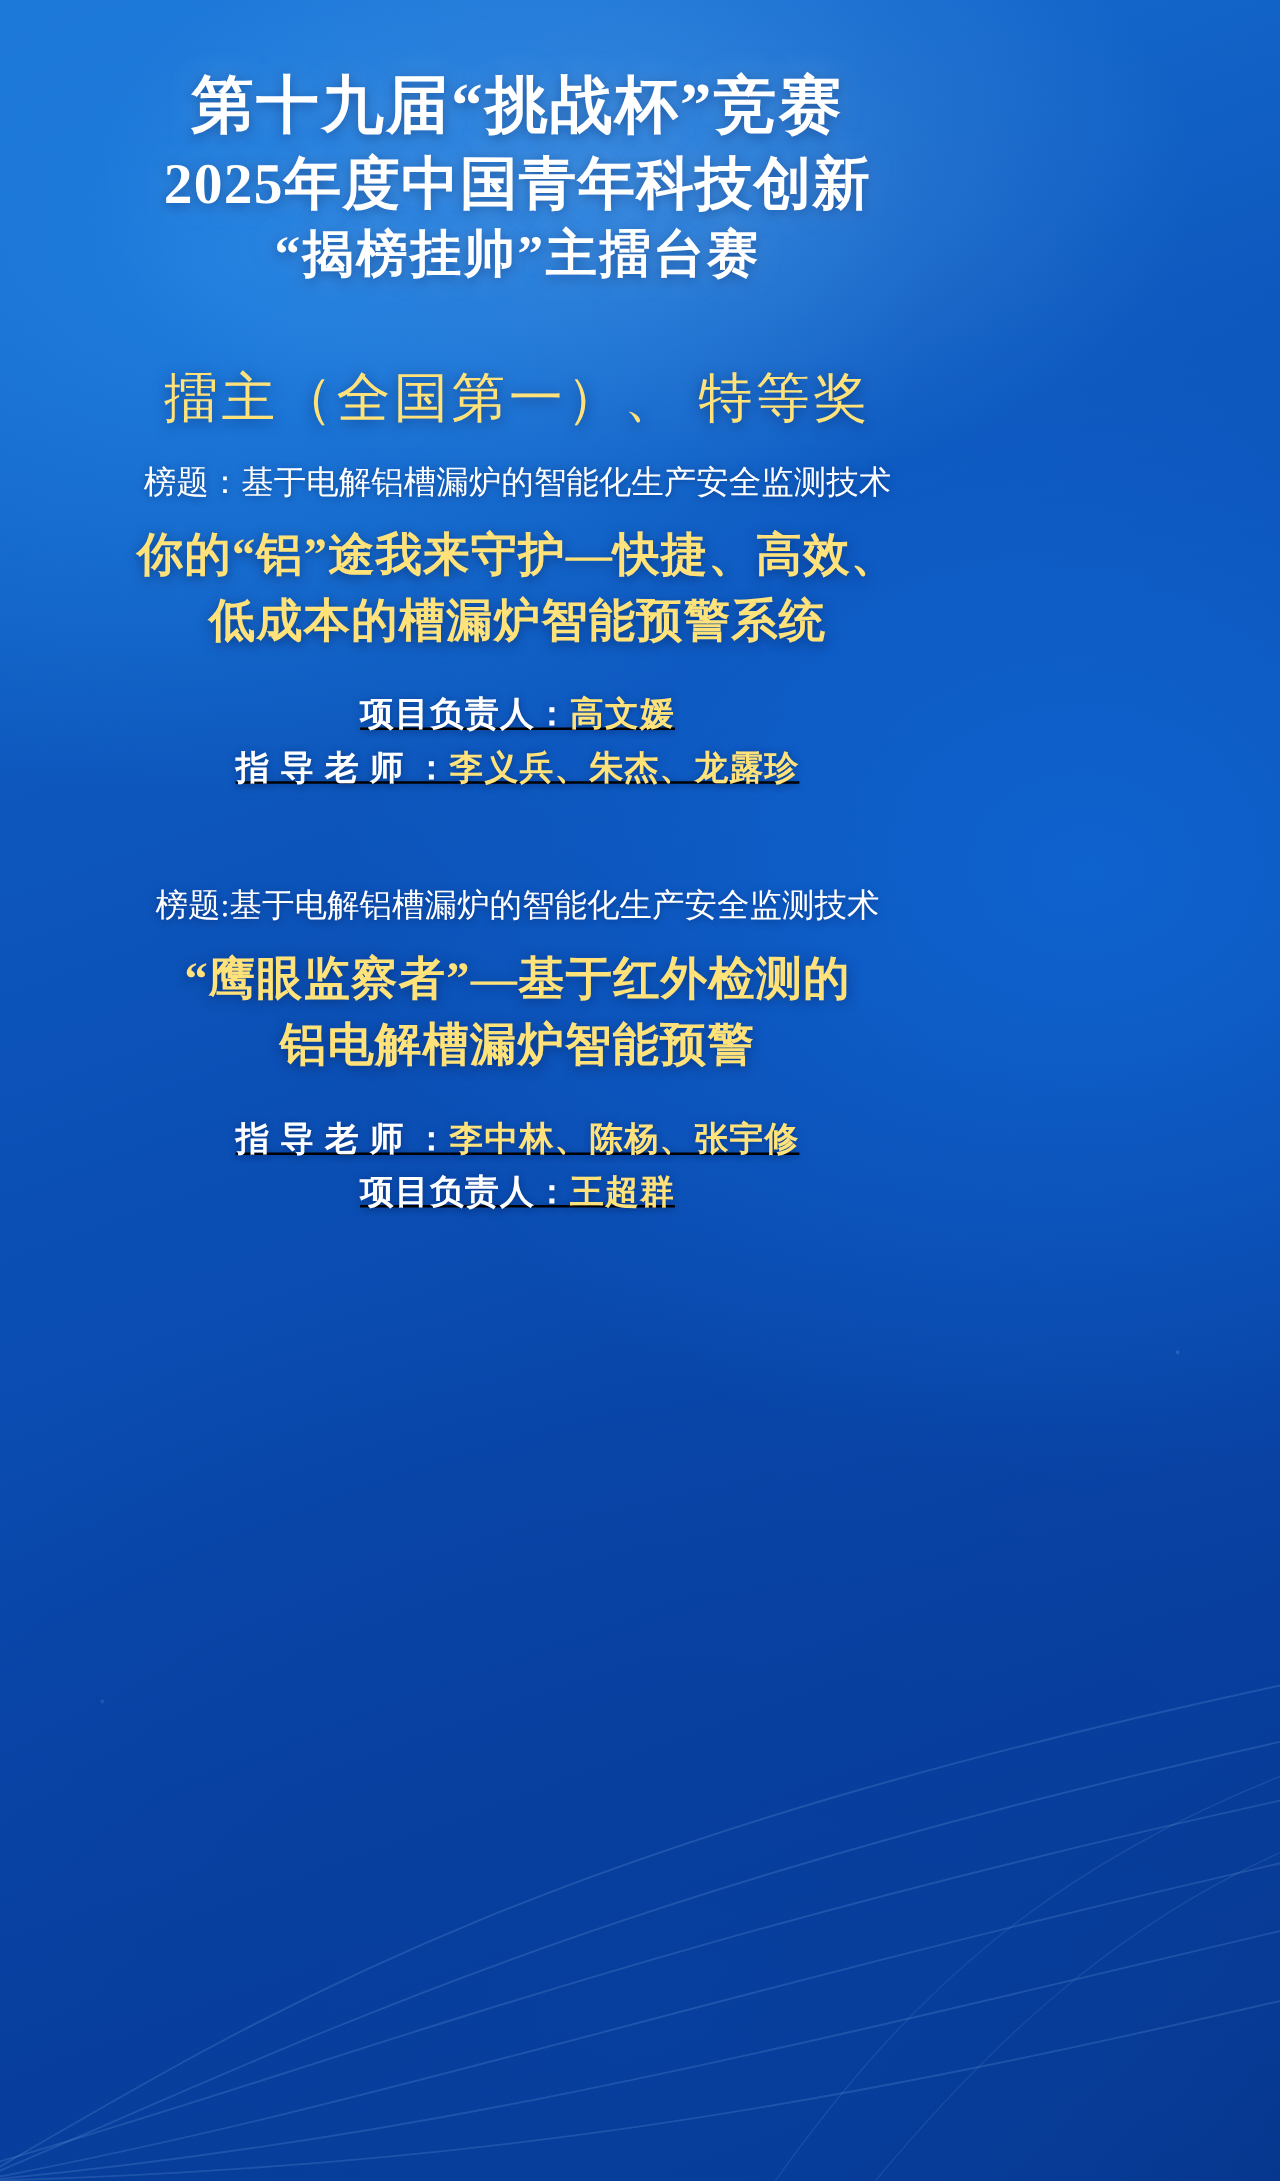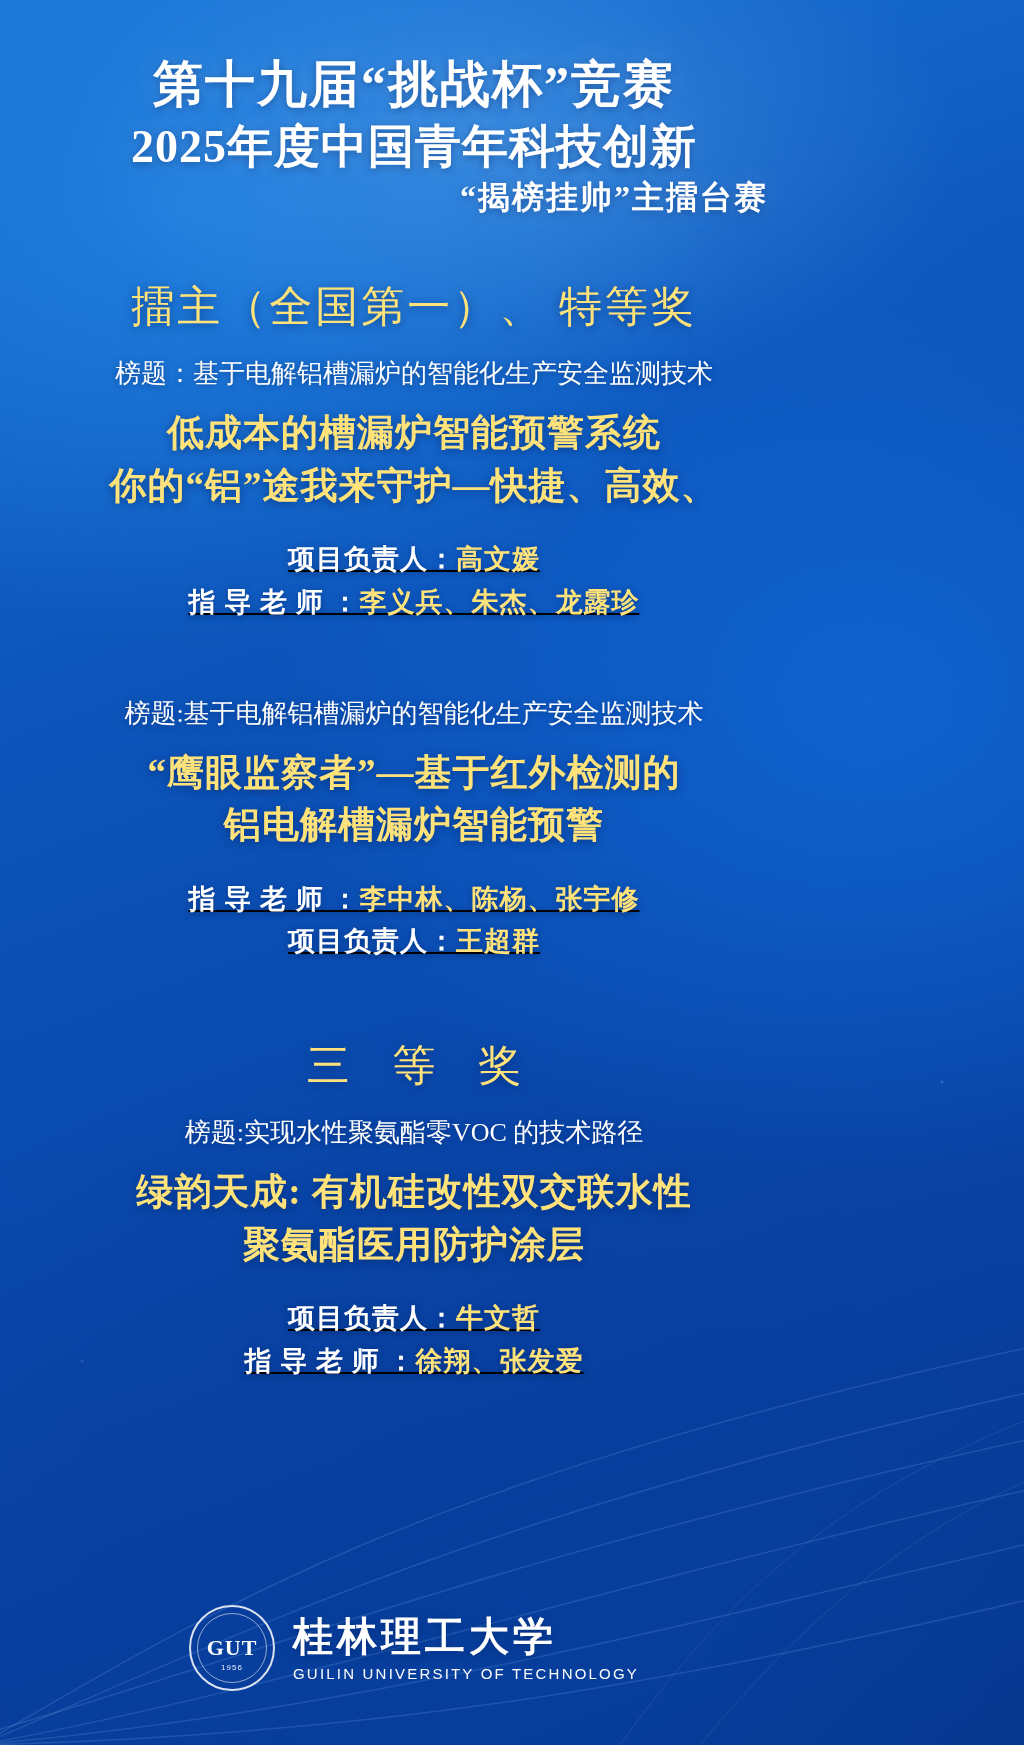--- a/index.html
+++ b/index.html
@@ -46,21 +46,21 @@
   .title-block { margin-top:14px; }
   .title-line {
     font-weight:bold;
     color:#ffffff;
     letter-spacing:2px;
     line-height:1.30;
     text-shadow:0 2px 10px rgba(0,40,110,.55), 0 0 22px rgba(150,210,255,.35);
   }
   .t1 { font-size:50px; }
   .t2 { font-size:46px; letter-spacing:1px; }
-  .t3 { font-size:32px;text-align:right; }
+  .t3 { font-size:41px; }
 
   
   .section { margin-top:46px; }
   .section.s1 { margin-top:60px; }
   .section.s2 { margin-top:72px; }
   .section.s3 { margin-top:74px; }
 
   .award-name {
     font-size:43px;
     font-weight:normal;
@@ -163,22 +163,22 @@
   <div class="title-block">
     <div class="title-line t1">第十九届“挑战杯”竞赛</div>
     <div class="title-line t2">2025年度中国青年科技创新</div>
     <div class="title-line t3">“揭榜挂帅”主擂台赛</div>
   </div>
 
   <div class="section s1">
     <div class="award-name">擂主（全国第一）、 特等奖</div>
     <div class="topic">榜题：基于电解铝槽漏炉的智能化生产安全监测技术</div>
     <div class="project">
+      <div>你的“铝”途我来守护—快捷、高效、</div>
       <div>低成本的槽漏炉智能预警系统</div>
-      <div>你的“铝”途我来守护—快捷、高效、</div>
     </div>
     <div class="people">
       <div class="person-row">
         <span class="lab">项目负责人：</span><span>高文媛</span>
       </div>
       <div class="person-row">
         <span class="lab">指 导 老 师 ：</span><span>李义兵、朱杰、龙露珍</span>
       </div>
     </div>
   </div>
@@ -192,41 +192,15 @@
     <div class="people">
       <div class="person-row">
         <span class="lab">指 导 老 师 ：</span><span>李中林、陈杨、张宇修</span>
       </div>
       <div class="person-row">
         <span class="lab">项目负责人：</span><span>王超群</span>
       </div>
     </div>
   </div>
 
-  <div class="section s3">
-    <div class="award-name spaced">三 等 奖</div>
-    <div class="topic">榜题:实现水性聚氨酯零VOC 的技术路径</div>
-    <div class="project">
-      <div>绿韵天成: 有机硅改性双交联水性</div>
-      <div>聚氨酯医用防护涂层</div>
-    </div>
-    <div class="people">
-      <div class="person-row">
-        <span class="lab">项目负责人：</span><span>牛文哲</span>
-      </div>
-      <div class="person-row">
-        <span class="lab">指 导 老 师 ：</span><span>徐翔、张发爱</span>
-      </div>
-    </div>
-  </div>
-
-  <div class="footer">
-    <div class="seal">
-      <span class="seal-mark">GUT</span>
-      <span class="seal-year">1956</span>
-    </div>
-    <div class="uni">
-      <div class="uni-cn">桂林理工大学</div>
-      <div class="uni-en">GUILIN UNIVERSITY OF TECHNOLOGY</div>
-    </div>
-  </div>
+
 
 </div>
 
 </body></html>

